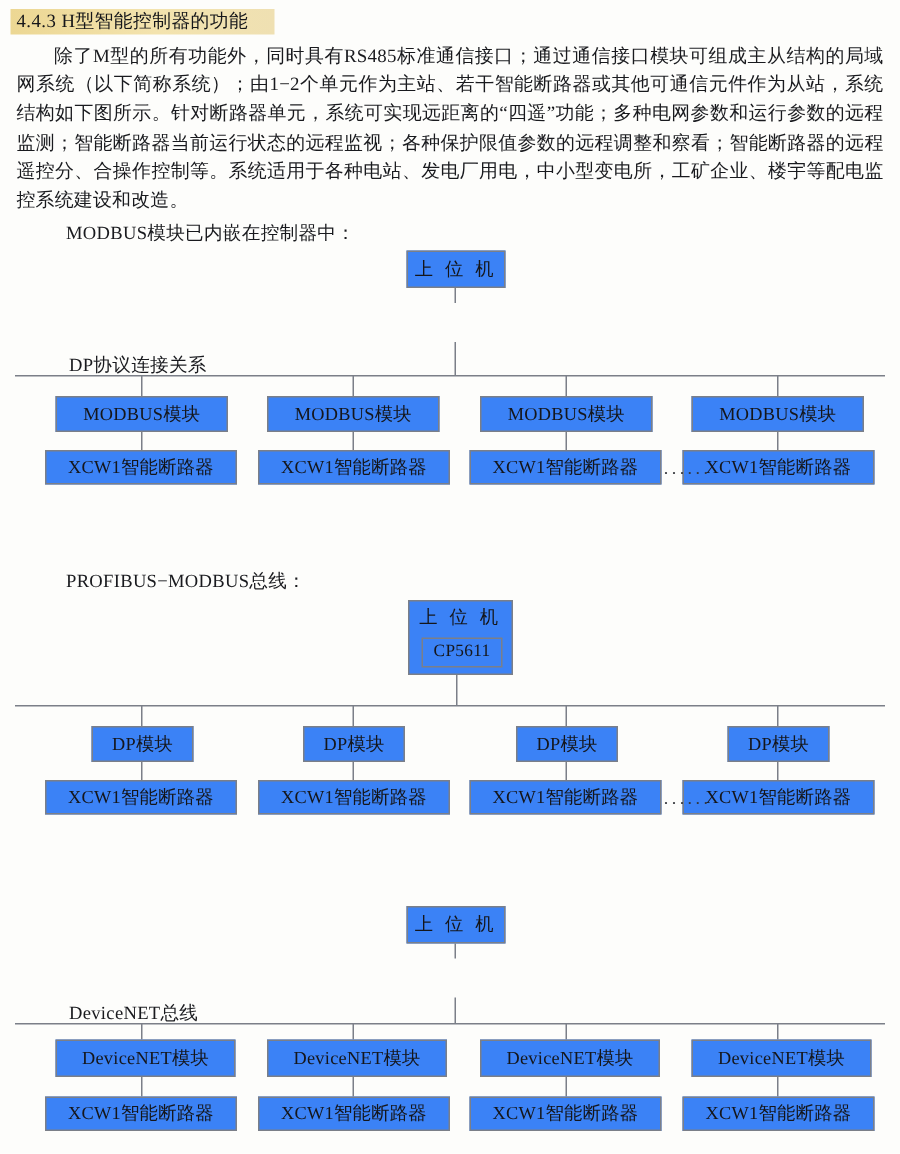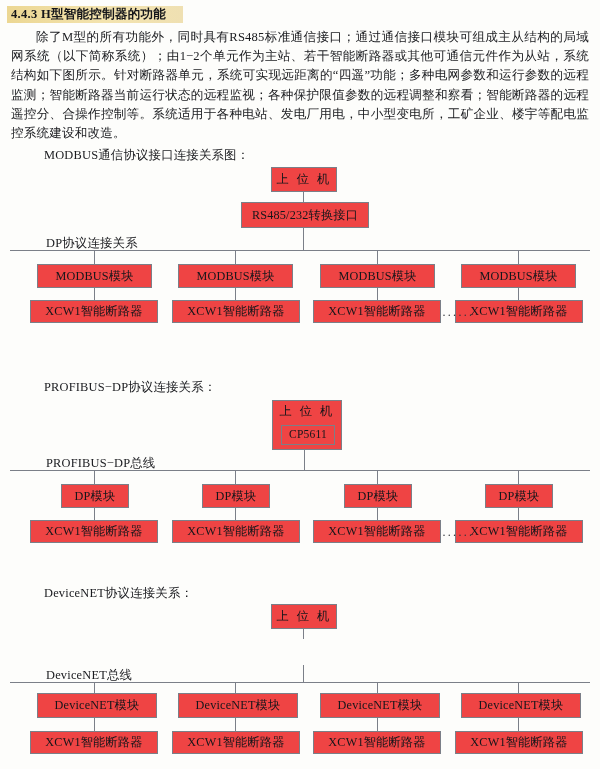--- a/index.html
+++ b/index.html
@@ -25,21 +25,21 @@
     width: 176px;
     height: 17px;
     background: #f0dc9a;
     background: linear-gradient(90deg,#ecd793 0%,#f3e3ae 55%,#efe0b2 100%);
   }
   .heading-text {
     position: absolute;
     left: 11px;
     top: 6px;
     font-size: 12.5px;
-    font-weight: bold;
+    font-weight: normal;
     letter-spacing: .3px;
     line-height: 17px;
     white-space: nowrap;
     color: #15161a;
   }
 
   
   .para {
     position: absolute;
     left: 11px;
@@ -63,21 +63,21 @@
     position: absolute;
     font-size: 12.4px;
     white-space: nowrap;
     letter-spacing: .2px;
     color: #191a1e;
   }
   .box {
     position: absolute;
     box-sizing: border-box;
     border: 1px solid #7b7f88;
-    background: #ef4444;
+    background: #3b82f6;
     font-size: 12.2px;
     line-height: 1;
     display: flex;
     align-items: center;
     justify-content: center;
     white-space: nowrap;
     letter-spacing: .2px;
     color: #15161a;
   }
   .box.inner-host { display: block; position: absolute; }
@@ -127,31 +127,28 @@
 </head>
 <body>
 
 <div class="heading-wrap"></div>
 <div class="heading-text">4.4.3  H型智能控制器的功能</div>
 
 <div class="para">除了M型的所有功能外，同时具有RS485标准通信接口；通过通信接口模块可组成主从结构的局域网系统（以下简称系统）；由1−2个单元作为主站、若干智能断路器或其他可通信元件作为从站，系统结构如下图所示。针对断路器单元，系统可实现远距离的“四遥”功能；多种电网参数和运行参数的远程监测；智能断路器当前运行状态的远程监视；各种保护限值参数的远程调整和察看；智能断路器的远程遥控分、合操作控制等。系统适用于各种电站、发电厂用电，中小型变电所，工矿企业、楼宇等配电监控系统建设和改造。</div>
 
 <div class="diagram" style="top:0;height:360px;">
 
-  <div class="cap" style="left:44px;top:147px;">MODBUS通信协议接口连接关系图：</div>
+  <div class="cap" style="left:44px;top:147px;">MODBUS模块已内嵌在控制器中：</div>
 
   <div class="box" style="left:271px;top:167px;width:66px;height:25px;letter-spacing:2.5px;">
     <span>上 位 机</span>
   </div>
 
   <div class="vline" style="left:303px;top:192px;height:10px;"></div>
 
-  <div class="box" style="left:241px;top:202px;width:128px;height:26px;">
-    <span>RS485/232转换接口</span>
-  </div>
 
   <div class="vline" style="left:303px;top:228px;height:22px;"></div>
 
   <div class="buslabel" style="left:44px;top:235px;">DP协议连接关系</div>
   <div class="busline" style="left:10px;top:250px;width:580px;"></div>
 
   <div class="vline" style="left:94px;top:250px;height:14px;"></div>
   <div class="vline" style="left:235px;top:250px;height:14px;"></div>
   <div class="vline" style="left:377px;top:250px;height:14px;"></div>
   <div class="vline" style="left:518px;top:250px;height:14px;"></div>
@@ -186,32 +183,31 @@
   <div class="box" style="left:455px;top:300px;width:128px;height:23px;">
     <span>XCW1智能断路器</span>
   </div>
 
   <div class="dots" style="left:442px;top:309px;">······</div>
 
 </div>
 
 <div class="diagram" style="top:0;height:200px;">
 
-  <div class="cap" style="left:44px;top:379px;">PROFIBUS−DP协议连接关系：</div>
+  <div class="cap" style="left:44px;top:379px;">PROFIBUS−MODBUS总线：</div>
 
   <div class="box inner-host" style="left:272px;top:400px;width:70px;height:50px;">
     <span class="hostlabel">上 位 机</span>
     <div class="box" style="left:8px;top:24px;width:54px;height:20px;font-size:11.5px;">
       <span>CP5611</span>
     </div>
   </div>
 
   <div class="vline" style="left:304px;top:450px;height:20px;"></div>
 
-  <div class="buslabel" style="left:44px;top:455px;">PROFIBUS−DP总线</div>
   <div class="busline" style="left:10px;top:470px;width:580px;"></div>
 
   <div class="vline" style="left:94px;top:470px;height:14px;"></div>
   <div class="vline" style="left:235px;top:470px;height:14px;"></div>
   <div class="vline" style="left:377px;top:470px;height:14px;"></div>
   <div class="vline" style="left:518px;top:470px;height:14px;"></div>
 
   <div class="box" style="left:61px;top:484px;width:68px;height:24px;">
     <span>DP模块</span>
   </div>
@@ -241,21 +237,20 @@
   </div>
   <div class="box" style="left:455px;top:520px;width:128px;height:23px;">
     <span>XCW1智能断路器</span>
   </div>
 
   <div class="dots" style="left:442px;top:529px;">······</div>
 </div>
 
 <div class="diagram" style="top:0;height:200px;">
 
-  <div class="cap" style="left:44px;top:585px;">DeviceNET协议连接关系：</div>
 
   <div class="box" style="left:271px;top:604px;width:66px;height:25px;letter-spacing:2.5px;">
     <span>上 位 机</span>
   </div>
 
   <div class="vline" style="left:303px;top:629px;height:10px;"></div>
 
 
   <div class="vline" style="left:303px;top:665px;height:17px;"></div>
 

